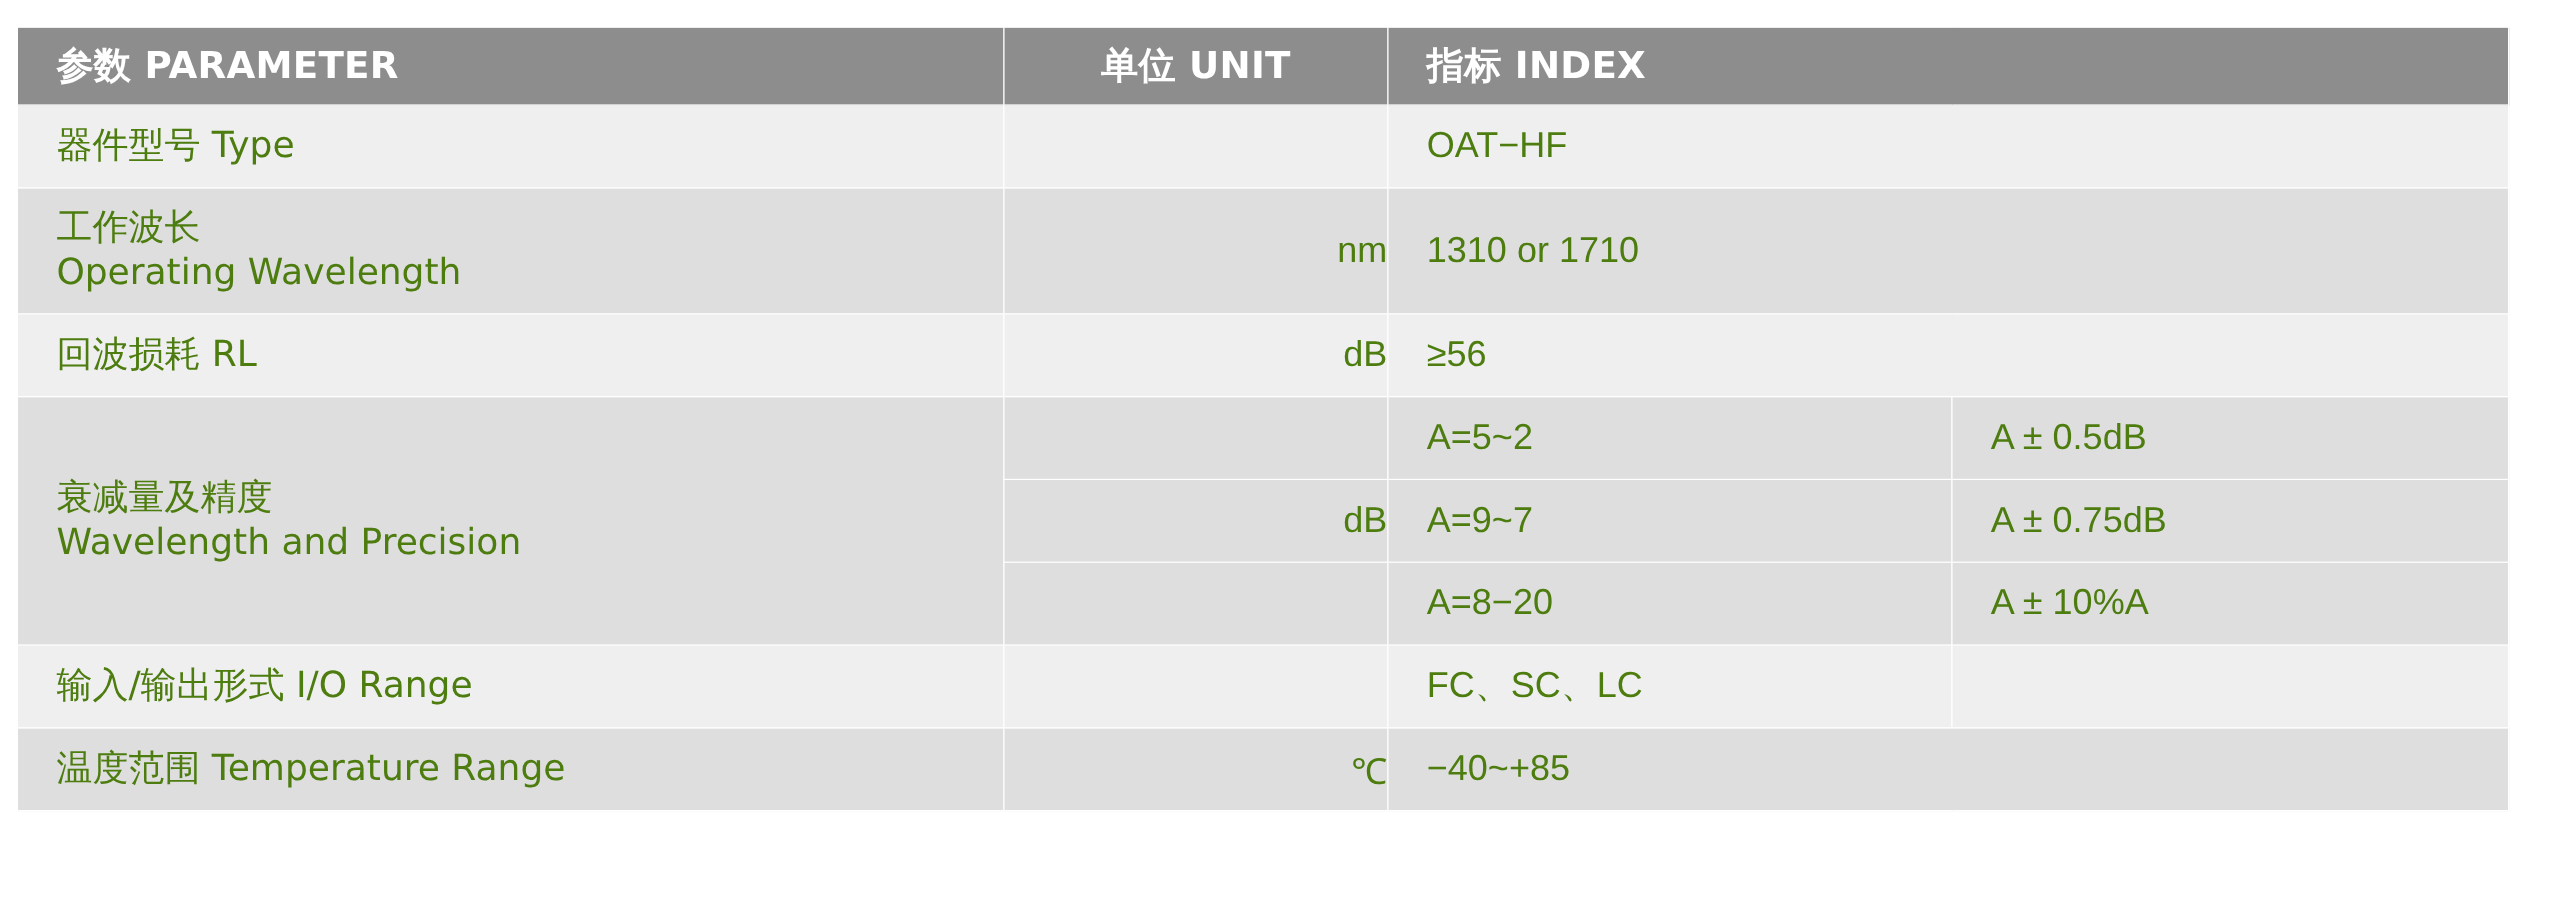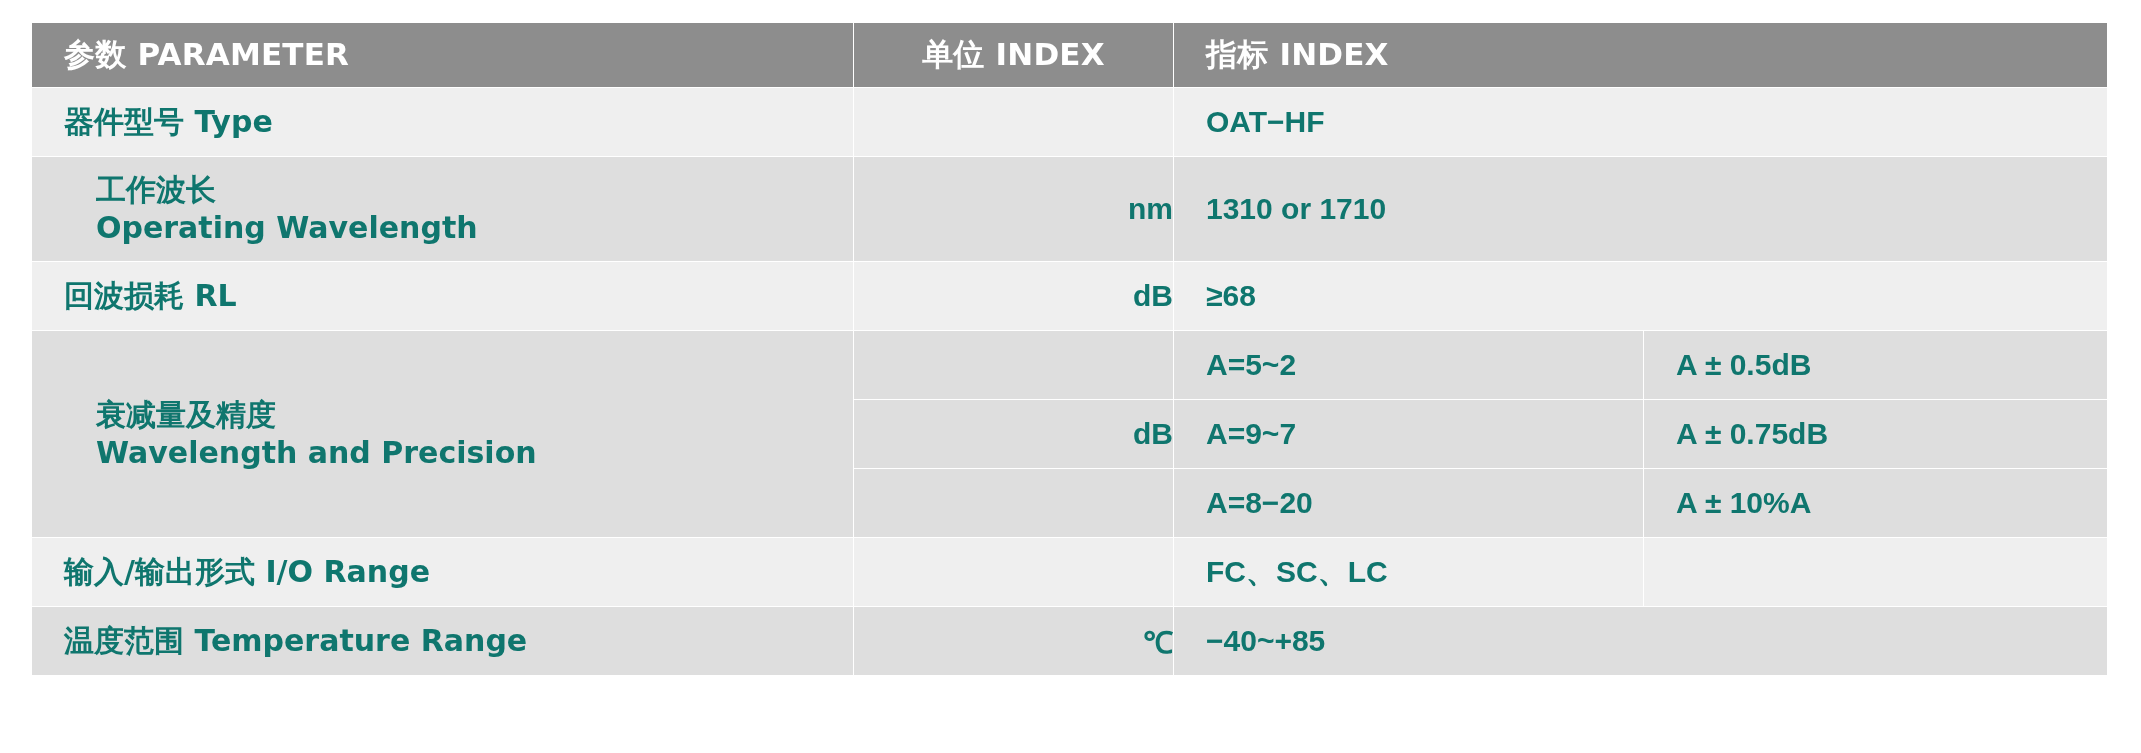--- a/index.html
+++ b/index.html
@@ -15,21 +15,21 @@
   }
   .sheet {
     position: relative;
     width: 2141px;
     height: 753px;
     background: #ffffff;
     box-sizing: border-box;
   }
   table.spec {
     position: absolute;
-    left: 31px;
+    left: 14px;
     top: 22px;
     width: 2076px;
     border-collapse: collapse;
     table-layout: fixed;
     font-size: 30px;
     color: #3b3b3b;
   }
   table.spec col.c-param { width: 822px; }
   table.spec col.c-unit  { width: 320px; }
   table.spec col.c-idx1  { width: 470px; }
@@ -50,30 +50,30 @@
     font-size: 31px;
     letter-spacing: 0.2px;
   }
   thead th.center { text-align: center; }
   thead th .pad { padding-left: 32px; }
 
   
   tbody td {
     height: 68px;
     font-size: 30px;
-    color: #0f766e;
-    font-weight: bold;
+    color: #4d7c0f;
+    font-weight: normal;
   }
   td.band-light { background: #efefef; }
   td.band-dark  { background: #dedede; }
   td.left  { text-align: left; }
   td.center{ text-align: right; }
   td .pad  { padding-left: 32px; display: block; line-height: 1.28; }
 
-  .two-line { line-height: 1.3; margin-left: 32px; }
+  .two-line { line-height: 1.3; }
 
   .tall2 { height: 104px; }
 
   .cjk { font-family: "DejaVu Sans", "Liberation Sans", sans-serif; }
 </style>
 </head>
 <body>
 
 <div class="sheet">
   <table class="spec">
@@ -81,21 +81,21 @@
       <col class="c-param">
       <col class="c-unit">
       <col class="c-idx1">
       <col class="c-idx2">
     </colgroup>
     <thead>
       <tr>
         <th class="cjk">
           <span class="pad">参数  PARAMETER</span>
         </th>
-        <th class="center cjk">单位  INDEX</th>
+        <th class="center cjk">单位  UNIT</th>
         <th class="cjk" colspan="2">
           <span class="pad">指标  INDEX</span>
         </th>
       </tr>
     </thead>
     <tbody>
 
       <tr>
         <td class="band-light left cjk">
           <span class="pad">器件型号 Type</span>
@@ -118,21 +118,21 @@
           <span class="pad">1310 or 1710</span>
         </td>
       </tr>
 
       <tr>
         <td class="band-light left cjk">
           <span class="pad">回波损耗 RL</span>
         </td>
         <td class="band-light center">dB</td>
         <td class="band-light left" colspan="2">
-          <span class="pad">≥68</span>
+          <span class="pad">≥56</span>
         </td>
       </tr>
 
       <tr>
         <td class="band-dark left cjk" rowspan="3">
           <span class="pad two-line">
             <span>衰减量及精度</span><br>
             <span>Wavelength and Precision</span>
           </span>
         </td>

